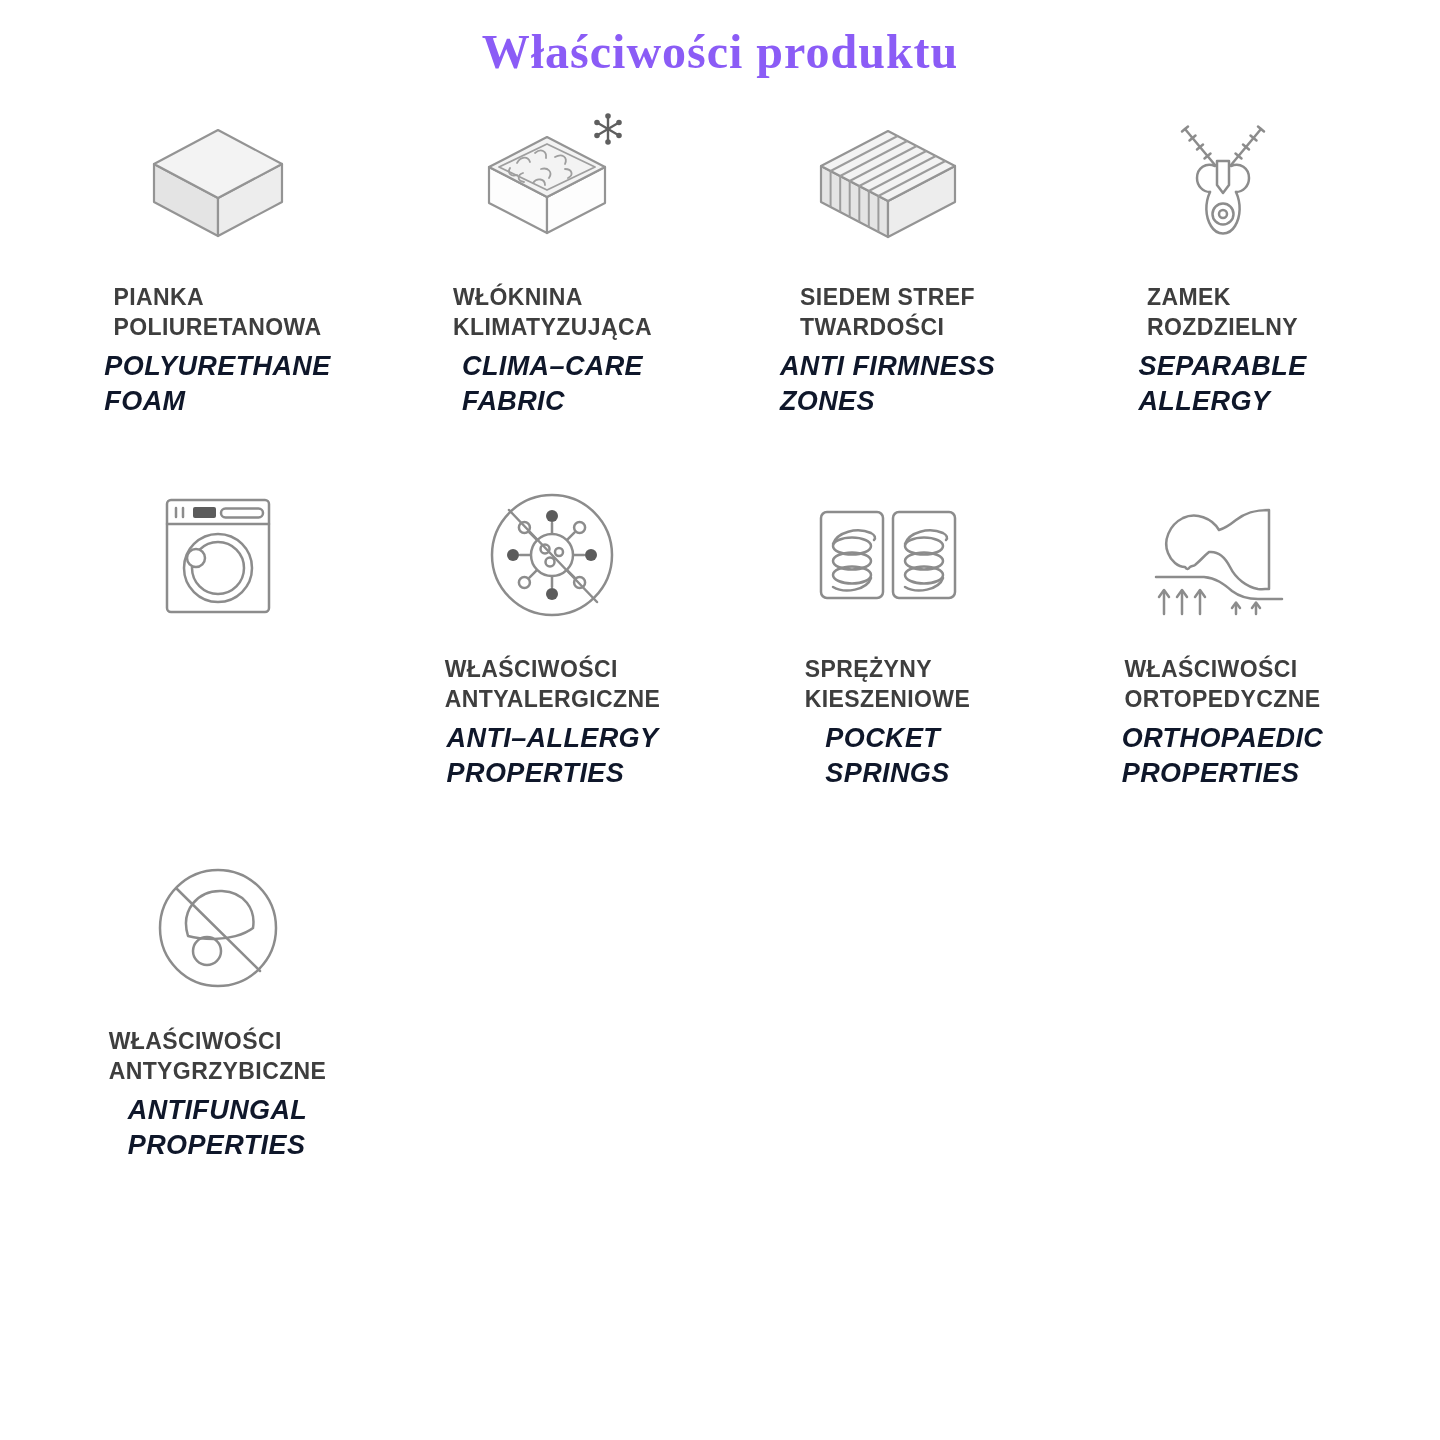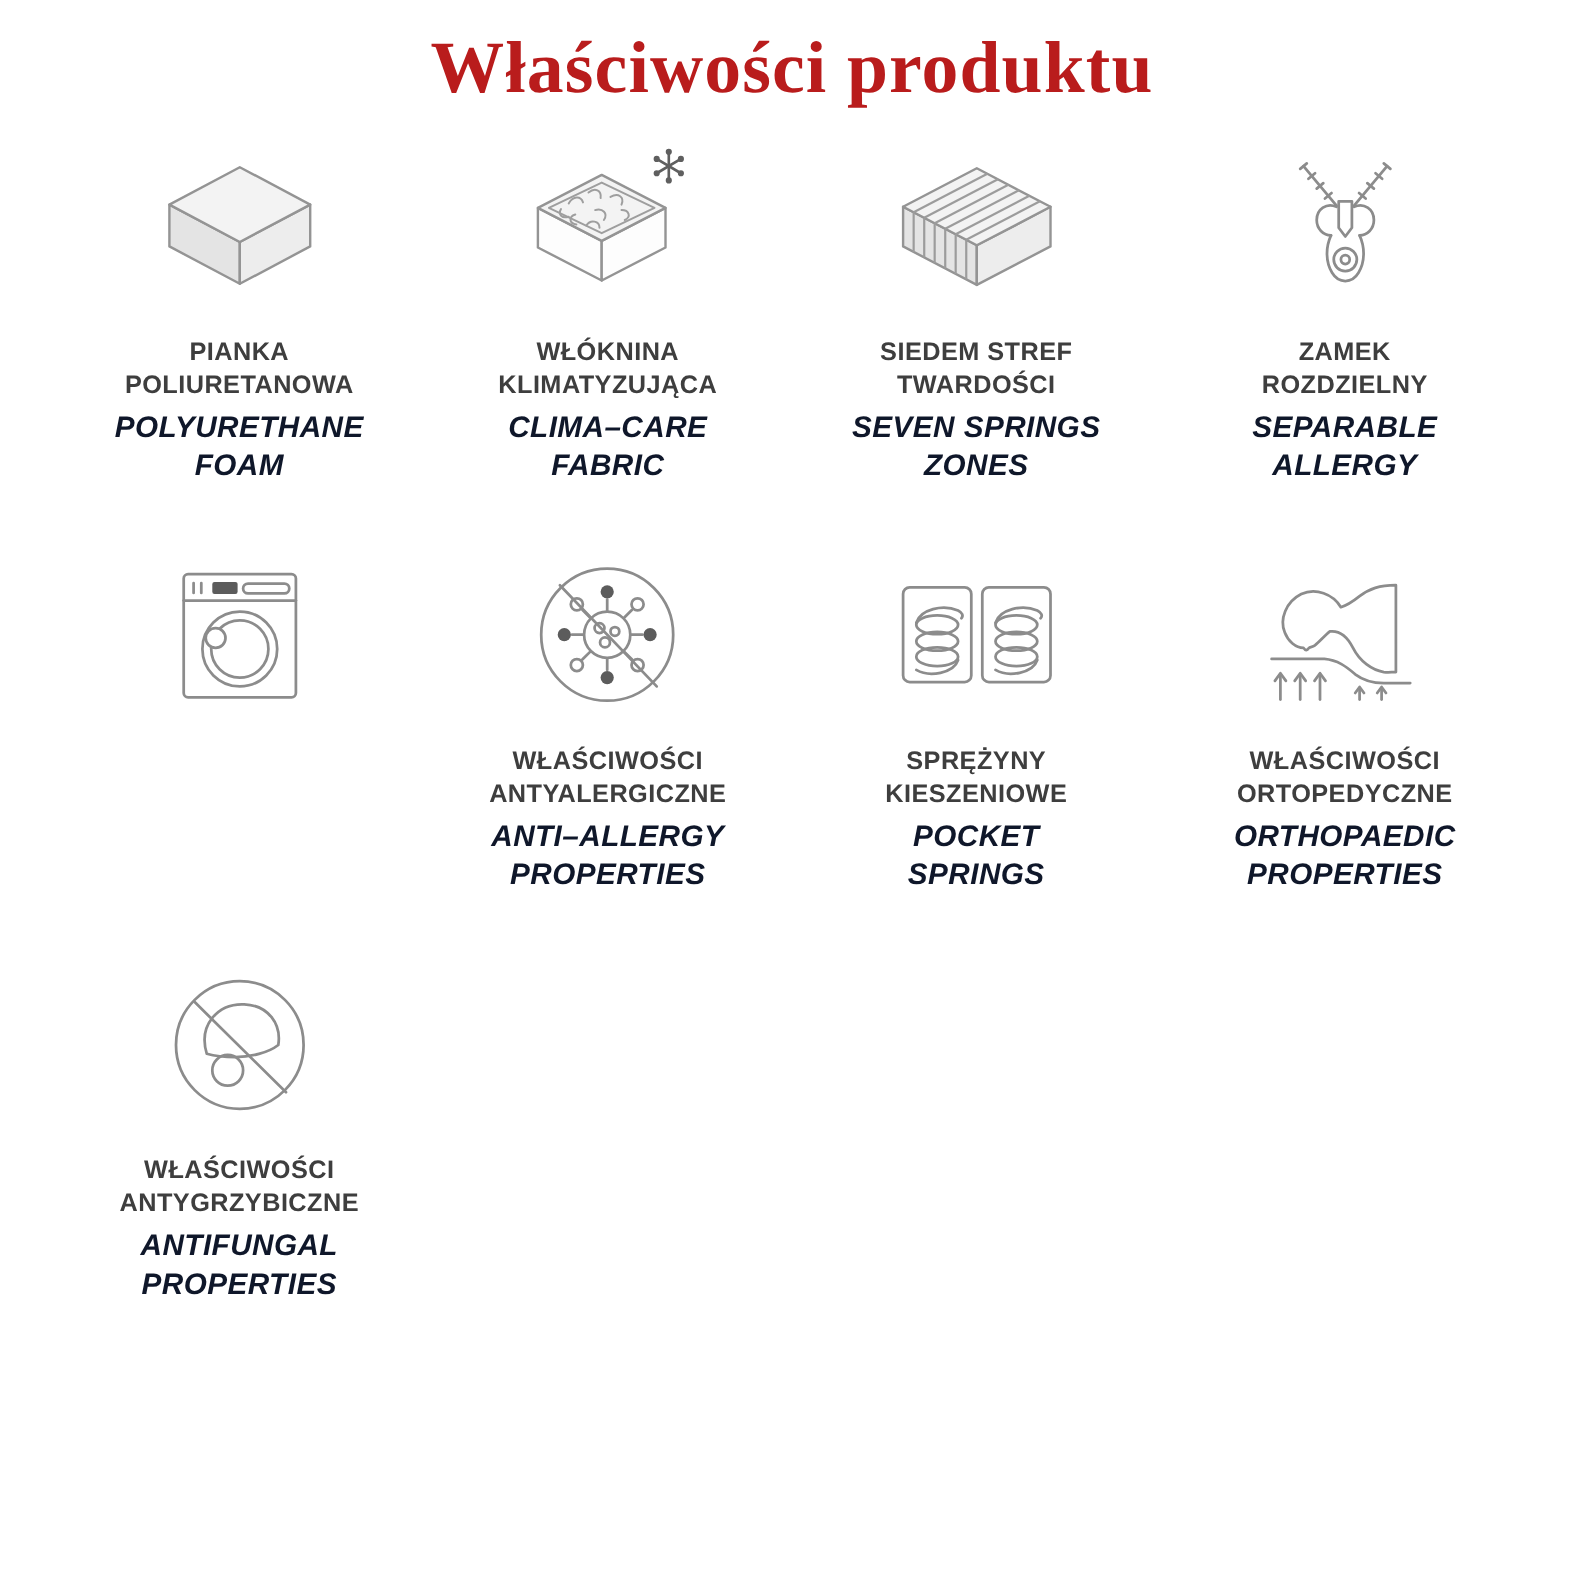--- a/index.html
+++ b/index.html
@@ -5,35 +5,35 @@
   html,body{margin:0;padding:0;}
   body{
     width:1440px;height:1440px;background:#ffffff;
     font-family:"Liberation Sans",sans-serif;
     overflow:hidden;
   }
   .title{
     text-align:center;
     font-family:"Liberation Serif",serif;
     font-weight:700;
-    font-size:67px;
+    font-size:48px;
     letter-spacing:1px;
-    color:#b91c1c;
+    color:#8b5cf6;
     margin:24px auto 30px auto;
   }
   .grid{
     width:1340px;
     margin:0 auto;
     display:grid;
     grid-template-columns:repeat(4,335px);
     row-gap:62px;
   }
   .feature{
     display:flex;flex-direction:column;align-items:center;
-    text-align:center;
+    text-align:left;
   }
   .icon-area{
     height:150px;
     display:flex;align-items:center;justify-content:center;
     margin-bottom:24px;
   }
   .label-pl{
     font-size:23px;font-weight:700;color:#3e3e3e;
     line-height:1.3;letter-spacing:.4px;white-space:pre-line;
   }
@@ -123,21 +123,21 @@
           <line x1="27.2" y1="51" x2="27.2" y2="87"></line>
           <line x1="36.7" y1="56" x2="36.7" y2="92"></line>
           <line x1="46.3" y1="61" x2="46.3" y2="97"></line>
           <line x1="55.8" y1="66" x2="55.8" y2="102"></line>
           <line x1="65.4" y1="71" x2="65.4" y2="107"></line>
         </g>
       </svg>
     </div>
     <div class="label-pl">SIEDEM STREF
 TWARDOŚCI</div>
-    <div class="label-en">SEVEN SPRINGS
+    <div class="label-en">ANTI FIRMNESS
 ZONES</div>
   </div>
 
   <div class="feature">
     <div class="icon-area">
       <svg width="120" height="135" viewBox="0 0 120 135">
         <g class="ln" stroke-width="2">
           <line x1="22" y1="12" x2="52" y2="48"></line>
           <line x1="19" y1="14.5" x2="25" y2="9.5"></line>
           <line x1="26.5" y1="23.5" x2="32.5" y2="18.5"></line>

